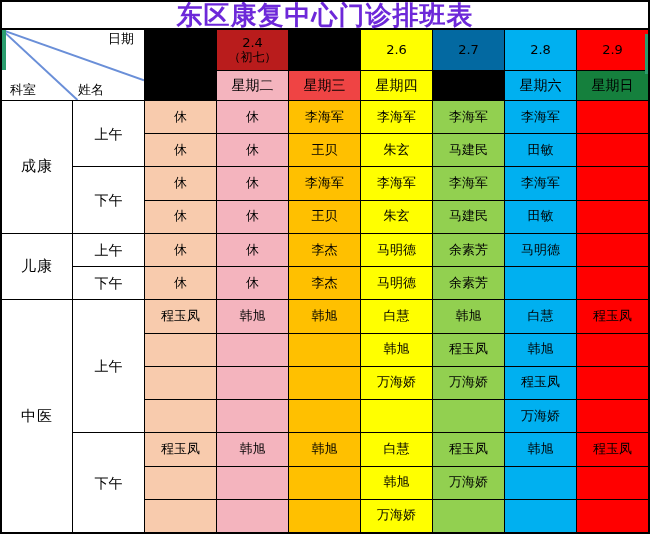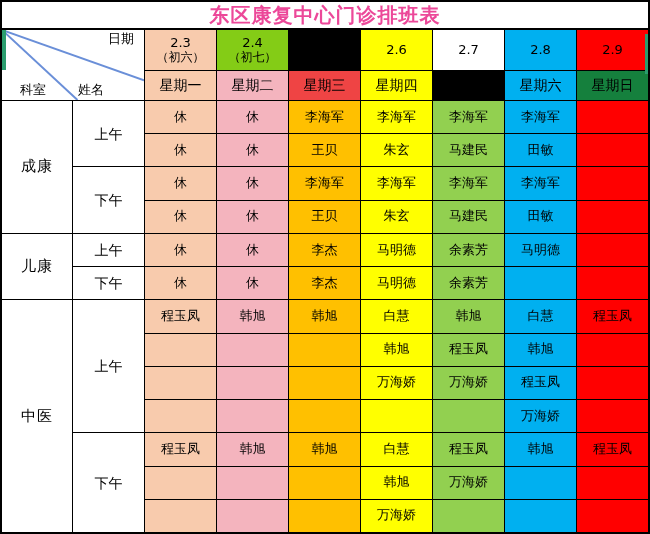--- a/index.html
+++ b/index.html
@@ -8,21 +8,21 @@
     width:650px;height:534px;
     box-sizing:border-box;
     border:2px solid #000;
     background:#fff;
     font-family:"DejaVu Sans", sans-serif;
     overflow:hidden;
   }
   #title-bar{
     height:26px;
     display:flex;align-items:center;justify-content:center;
-    font-size:20px;font-weight:700;color:#ec4899;
+    font-size:26px;font-weight:700;color:#6d28d9;
     border-bottom:2px solid #000;
     font-family:Liberation Serif, serif;
     letter-spacing:1px;
   }
   #schedule-grid{
     display:grid;
     width:100%;
     height:502px;
     grid-template-columns:70px 71px repeat(7, 1fr);
     grid-template-rows:40px 29px repeat(13, 1fr);
@@ -42,21 +42,21 @@
   .time-cell{font-size:14px;}
   #corner-cell{
     grid-column:1 / span 2;
     grid-row:1 / span 2;
     position:relative;
     background:#fff;
   }
   #corner-cell svg{position:absolute;top:0;left:0;width:100%;height:100%;}
   .corner-label{position:absolute;font-size:13px;color:#000;}
   #corner-date-label{top:2px;right:10px;}
-  #corner-dept-label{bottom:2px;left:18px;font-family:Liberation Serif, serif;}
+  #corner-dept-label{bottom:2px;left:8px;font-family:Liberation Serif, serif;}
   #corner-name-label{bottom:2px;left:76px;}
   .selection-indicator{position:absolute;z-index:5;}
   #sel-left{left:0;top:28px;width:4px;height:40px;}
   #sel-right{right:0;top:32px;width:3px;height:40px;}
 </style>
 </head>
 <body>
 
 <div id="app">
   <div id="title-bar">东区康复中心门诊排班表</div>
@@ -67,37 +67,32 @@
   <div id="schedule-grid">
     <div id="corner-cell" class="cell">
       <svg viewBox="0 0 143 71" preserveAspectRatio="none">
         <line x1="0" y1="0" x2="143" y2="51" stroke="#6A8FD8" stroke-width="2"></line>
         <line x1="0" y1="0" x2="76" y2="71" stroke="#6A8FD8" stroke-width="2"></line>
       </svg>
       <span class="corner-label" id="corner-date-label">日期</span>
       <span class="corner-label" id="corner-dept-label">科室</span>
       <span class="corner-label" id="corner-name-label">姓名</span>
     </div>
-  <div class="cell date-cell" style="grid-area: 1 / 3; background: rgb(248, 203, 173);">
-        <span>2.3</span>
-        <span class="date-sub">（初六）</span>
-      </div>
-      <div class="cell weekday-cell" style="grid-area: 2 / 3; background: rgb(248, 203, 173);">星期一</div>
-      <div class="cell date-cell" style="grid-area: 1 / 4; background: #84cc16;">
+      <div class="cell date-cell" style="grid-area: 1 / 4; background: #b91c1c;">
         <span>2.4</span>
         <span class="date-sub">（初七）</span>
       </div>
       <div class="cell weekday-cell" style="grid-area: 2 / 4; background: rgb(244, 180, 190);">星期二</div>
       <div class="cell weekday-cell" style="grid-area: 2 / 5; background: #ef4444;">星期三</div>
       <div class="cell date-cell" style="grid-area: 1 / 6; background: rgb(255, 255, 0);">
         <span>2.6</span>
         <span class="date-sub"></span>
       </div>
       <div class="cell weekday-cell" style="grid-area: 2 / 6; background: rgb(255, 255, 0);">星期四</div>
-      <div class="cell date-cell" style="grid-area: 1 / 7; background: #ffffff;">
+      <div class="cell date-cell" style="grid-area: 1 / 7; background: #0369a1;">
         <span>2.7</span>
         <span class="date-sub"></span>
       </div>
       <div class="cell date-cell" style="grid-area: 1 / 8; background: rgb(0, 176, 240);">
         <span>2.8</span>
         <span class="date-sub"></span>
       </div>
       <div class="cell weekday-cell" style="grid-area: 2 / 8; background: rgb(0, 176, 240);">星期六</div>
       <div class="cell date-cell" style="grid-area: 1 / 9; background: rgb(255, 0, 0);">
         <span>2.9</span>

